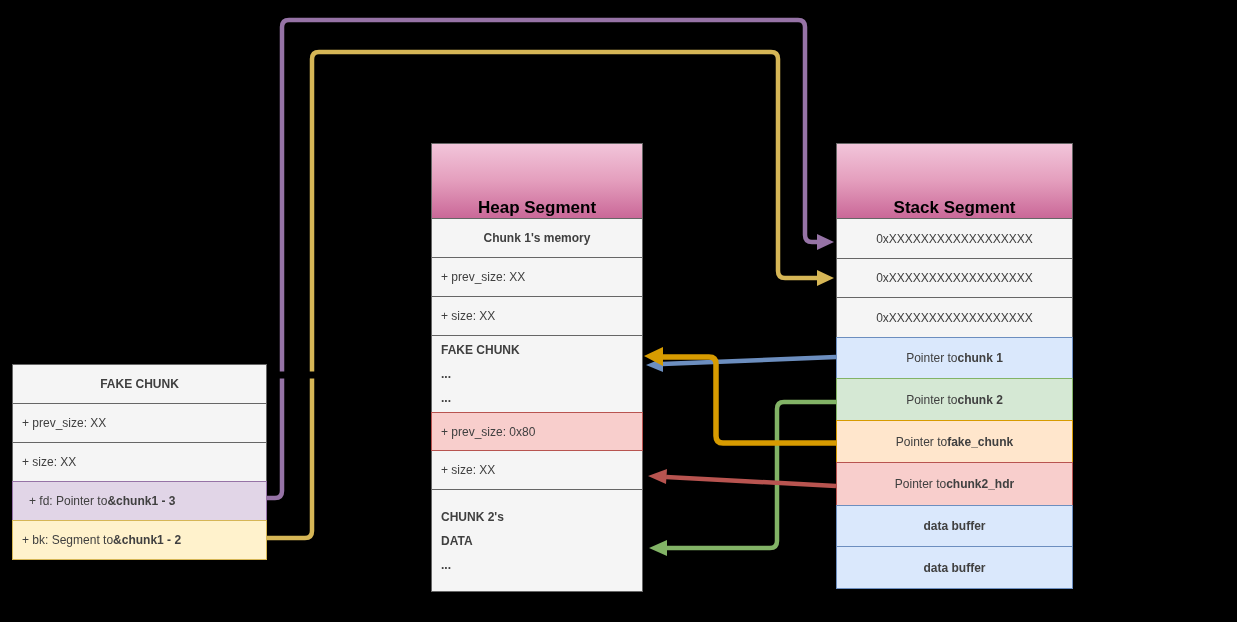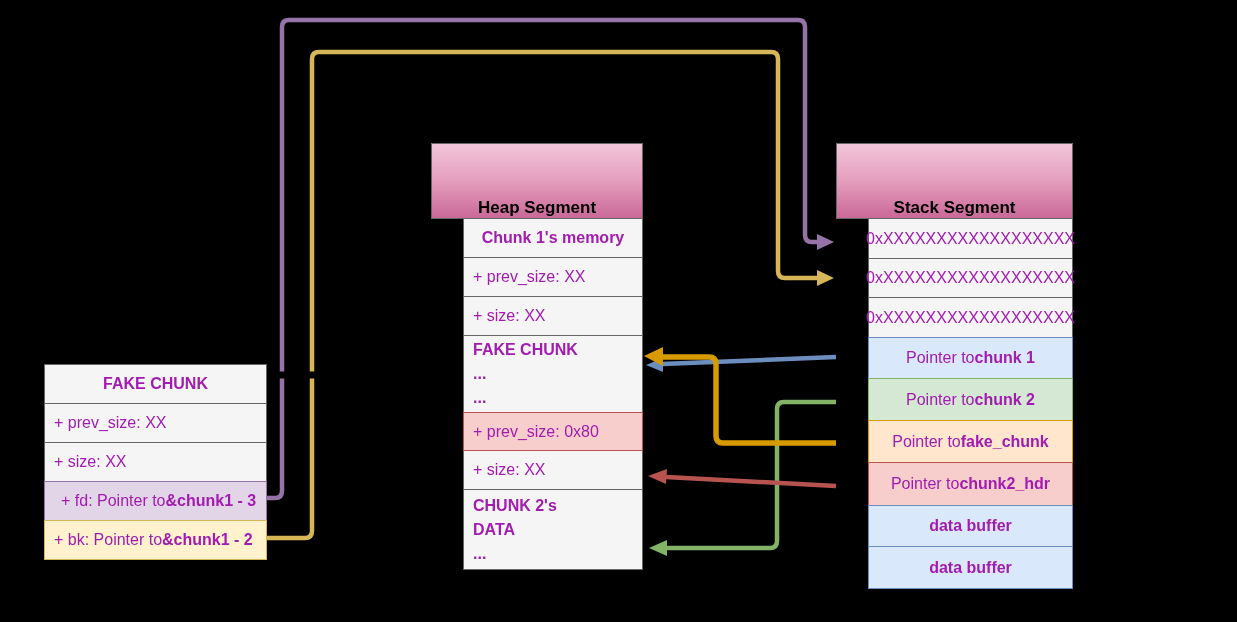--- a/index.html
+++ b/index.html
@@ -1,20 +1,20 @@
 <!DOCTYPE html>
 <html><head>
 <meta charset="utf-8">
 <style>
   html,body{margin:0;padding:0;background:#000;}
   .canvas{position:relative;width:1237px;height:622px;background:#000000;overflow:hidden;
           font-family:"Liberation Sans",sans-serif;color:#000;}
   .tbl{position:absolute;}
   .row{box-sizing:border-box;border:1px solid #666666;background:#f5f5f5;display:flex;
-       align-items:center;margin-top:-1px;padding:0 9px;font-size:16px;color:#a21caf;margin-left:32px;}
+       align-items:center;margin-top:-1px;padding:0 9px;font-size:12px;color:#404040;}
   .row:first-child{margin-top:0;}
   .center{justify-content:center;padding:0;}
   .bold{font-weight:bold;}
   .hdr{box-sizing:border-box;border:1px solid #666666;display:flex;align-items:flex-end;
        justify-content:center;font-weight:bold;font-size:17px;
        background:linear-gradient(180deg,#f2c5da 0%,#e49ebd 50%,#ca6898 100%);}
   .purple{background:#e1d5e7;border-color:#9673a6;position:relative;z-index:1;padding-left:16px;}
   .yellow{background:#fff2cc;border-color:#d6b656;position:relative;z-index:1;}
   .blue{background:#dae8fc;border-color:#6c8ebf;position:relative;z-index:1;}
   .green{background:#d5e8d4;border-color:#82b366;position:relative;z-index:1;}
@@ -38,21 +38,21 @@
       <span>+ prev_size: XX</span>
     </div>
     <div class="row" style="height:40px;">
       <span>+ size: XX</span>
     </div>
     <div class="row purple" style="height:40px;">
       <span>+ fd: Pointer to </span>
         <span class="bold">&amp;chunk1 - 3</span>
     </div>
     <div class="row yellow" style="height:40px;">
-      <span>+ bk: Pointer to </span>
+      <span>+ bk: Segment to </span>
         <span class="bold">&amp;chunk1 - 2</span>
     </div>
   </div>
 
   <div class="tbl" style="left:431px;top:143px;width:212px;">
     <div class="hdr" style="height:76px;">
       <span>Heap Segment</span>
     </div>
     <div class="row center bold" style="height:40px;">
       <span>Chunk 1's memory</span>
@@ -67,21 +67,21 @@
       <span>FAKE CHUNK</span>
       <span>...</span>
       <span>...</span>
     </div>
     <div class="row red" style="height:39px;">
       <span>+ prev_size: 0x80</span>
     </div>
     <div class="row" style="height:40px;">
       <span>+ size: XX</span>
     </div>
-    <div class="row multi" style="height:81px;">
+    <div class="row multi" style="height:103px;">
       <span>CHUNK 2's</span>
       <span>DATA</span>
       <span>...</span>
     </div>
   </div>
 
   <div class="tbl" style="left:836px;top:143px;width:237px;">
     <div class="hdr" style="height:76px;">
       <span>Stack Segment</span>
     </div>

